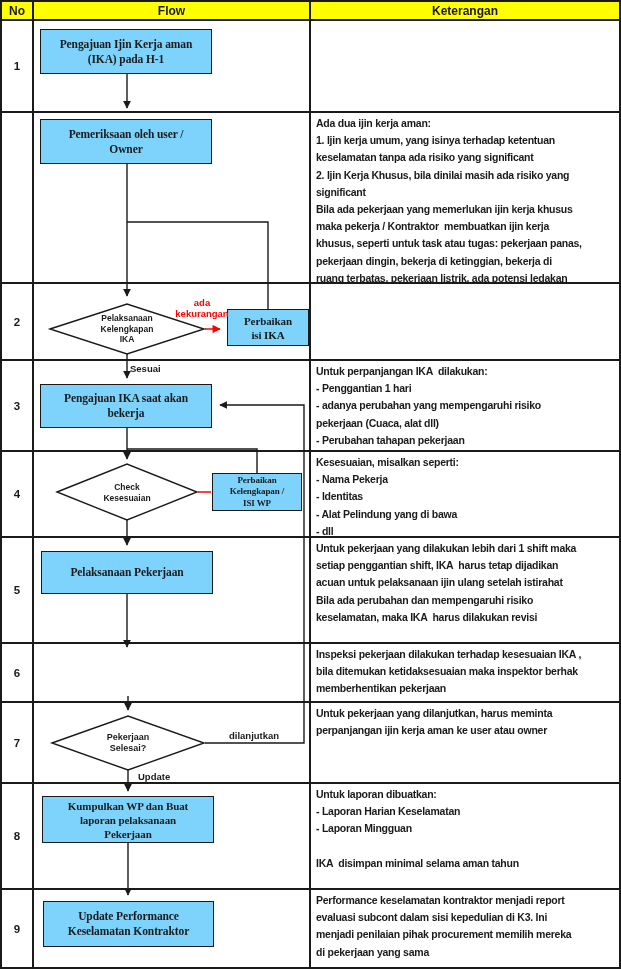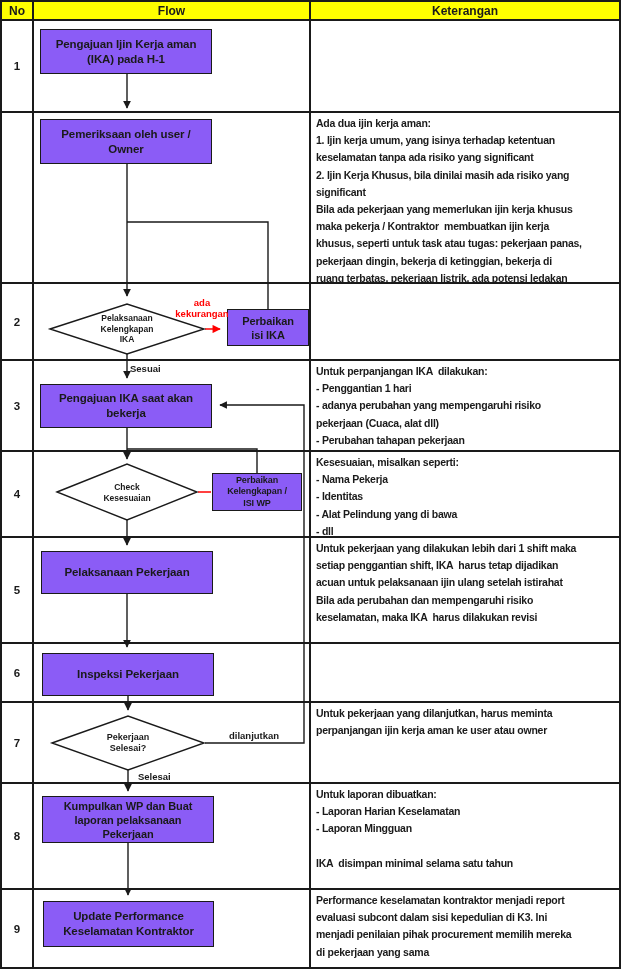--- a/index.html
+++ b/index.html
@@ -16,22 +16,22 @@
   .no-cell{position:absolute;left:0;top:0;bottom:0;width:30px;display:flex;align-items:center;justify-content:center;
            font-size:11.5px;font-weight:700;}
   .ket-cell{position:absolute;left:310px;top:0;bottom:0;width:307px;padding:2px 2px 0 4px;
             font-size:10.5px;font-weight:700;line-height:17.2px;letter-spacing:-0.25px;white-space:pre-wrap;}
   
   .hrow{position:absolute;left:0;right:0;top:0;height:19px;background:var(--header-bg);border-bottom:2px solid var(--line);z-index:0;}
   .hcell{position:absolute;top:0;height:17px;display:flex;align-items:center;justify-content:center;
          font-size:12px;font-weight:700;}
   
   .flow-svg{position:absolute;left:0;top:0;z-index:1;pointer-events:none;}
-  .fbox{position:absolute;background:#8b5cf6;border:1.5px solid var(--line);display:flex;align-items:center;justify-content:center;
-        text-align:center;font-weight:700;font-size:11.5px;line-height:15px;white-space:pre-line;z-index:2;letter-spacing:-0.1px;}
+  .fbox{position:absolute;background:#7dd3fc;border:1.5px solid var(--line);display:flex;align-items:center;justify-content:center;
+        text-align:center;font-weight:700;font-size:11.5px;line-height:15px;white-space:pre-line;z-index:2;letter-spacing:-0.1px;font-family:Liberation Serif, serif;}
   .fbox.small{font-size:9px;line-height:11.5px;}
   .fbox.med{font-size:11px;line-height:14px;}
   .dtext{position:absolute;text-align:center;font-weight:700;font-size:8.5px;line-height:10.5px;white-space:pre-line;z-index:3;}
   .flabel{position:absolute;font-weight:700;font-size:9.5px;line-height:11px;z-index:3;white-space:pre-line;}
   .flabel.red{color:var(--red);text-align:center;}
 </style>
 </head>
 <body>
 
 <div class="sheet">
@@ -79,33 +79,36 @@
   <div class="row" style="top:536px;height:106px;">
     <div class="no-cell">5</div>
     <div class="ket-cell">Untuk pekerjaan yang dilakukan lebih dari 1 shift maka
 setiap penggantian shift, IKA  harus tetap dijadikan
 acuan untuk pelaksanaan ijin ulang setelah istirahat
 Bila ada perubahan dan mempengaruhi risiko
 keselamatan, maka IKA  harus dilakukan revisi</div>
   </div>
   <div class="row" style="top:642px;height:59px;">
     <div class="no-cell">6</div>
+    <div class="ket-cell">Inspeksi pekerjaan dilakukan terhadap kesesuaian IKA ,
+bila ditemukan ketidaksesuaian maka inspektor berhak
+memberhentikan pekerjaan</div>
   </div>
   <div class="row" style="top:701px;height:81px;">
     <div class="no-cell">7</div>
     <div class="ket-cell">Untuk pekerjaan yang dilanjutkan, harus meminta
 perpanjangan ijin kerja aman ke user atau owner</div>
   </div>
   <div class="row" style="top:782px;height:106px;">
     <div class="no-cell">8</div>
     <div class="ket-cell">Untuk laporan dibuatkan:
 - Laporan Harian Keselamatan
 - Laporan Mingguan
 
-IKA  disimpan minimal selama satu tahun</div>
+IKA  disimpan minimal selama aman tahun</div>
   </div>
   <div class="row last" style="top:888px;height:77px;">
     <div class="no-cell">9</div>
     <div class="ket-cell">Performance keselamatan kontraktor menjadi report
 evaluasi subcont dalam sisi kepedulian di K3. Ini
 menjadi penilaian pihak procurement memilih mereka
 di pekerjaan yang sama</div>
   </div>
 
   <div class="vline" style="left:30px;"></div>
@@ -150,34 +153,33 @@
   <div class="fbox" style="left:38px;top:117px;width:172px;height:45px;text-align:center;">Pemeriksaan oleh user /
 Owner</div>
   <div class="fbox med" style="left:225px;top:307px;width:82px;height:37px;">Perbaikan
 isi IKA</div>
   <div class="fbox" style="left:38px;top:382px;width:172px;height:44px;">Pengajuan IKA saat akan
 bekerja</div>
   <div class="fbox small" style="left:210px;top:471px;width:90px;height:38px;">Perbaikan
 Kelengkapan /
 ISI WP</div>
   <div class="fbox" style="left:39px;top:549px;width:172px;height:43px;">Pelaksanaan Pekerjaan</div>
-  <div class="fbox" style="left:40px;top:651px;width:172px;height:43px;">Inspeksi Pekerjaan</div>
   <div class="fbox" style="left:40px;top:794px;width:172px;height:47px;font-size:11px;line-height:14px;">Kumpulkan WP dan Buat
 laporan pelaksanaan
 Pekerjaan</div>
   <div class="fbox" style="left:41px;top:899px;width:171px;height:46px;">Update Performance
 Keselamatan Kontraktor</div>
 
   <div class="dtext" style="left:65px;top:311px;width:120px;">Pelaksanaan
 Kelengkapan
 IKA</div>
   <div class="dtext" style="left:65px;top:480px;width:120px;">Check
 Kesesuaian</div>
   <div class="dtext" style="left:66px;top:730px;width:120px;font-size:9px;line-height:11px;">Pekerjaan
 Selesai?</div>
 
   <div class="flabel red" style="left:166px;top:295px;width:68px;">ada
 kekurangan</div>
   <div class="flabel" style="left:128px;top:361px;">Sesuai</div>
   <div class="flabel" style="left:227px;top:728px;">dilanjutkan</div>
-  <div class="flabel" style="left:136px;top:769px;">Selesai</div>
+  <div class="flabel" style="left:136px;top:769px;">Update</div>
 
 </div>
 
 </body></html>

